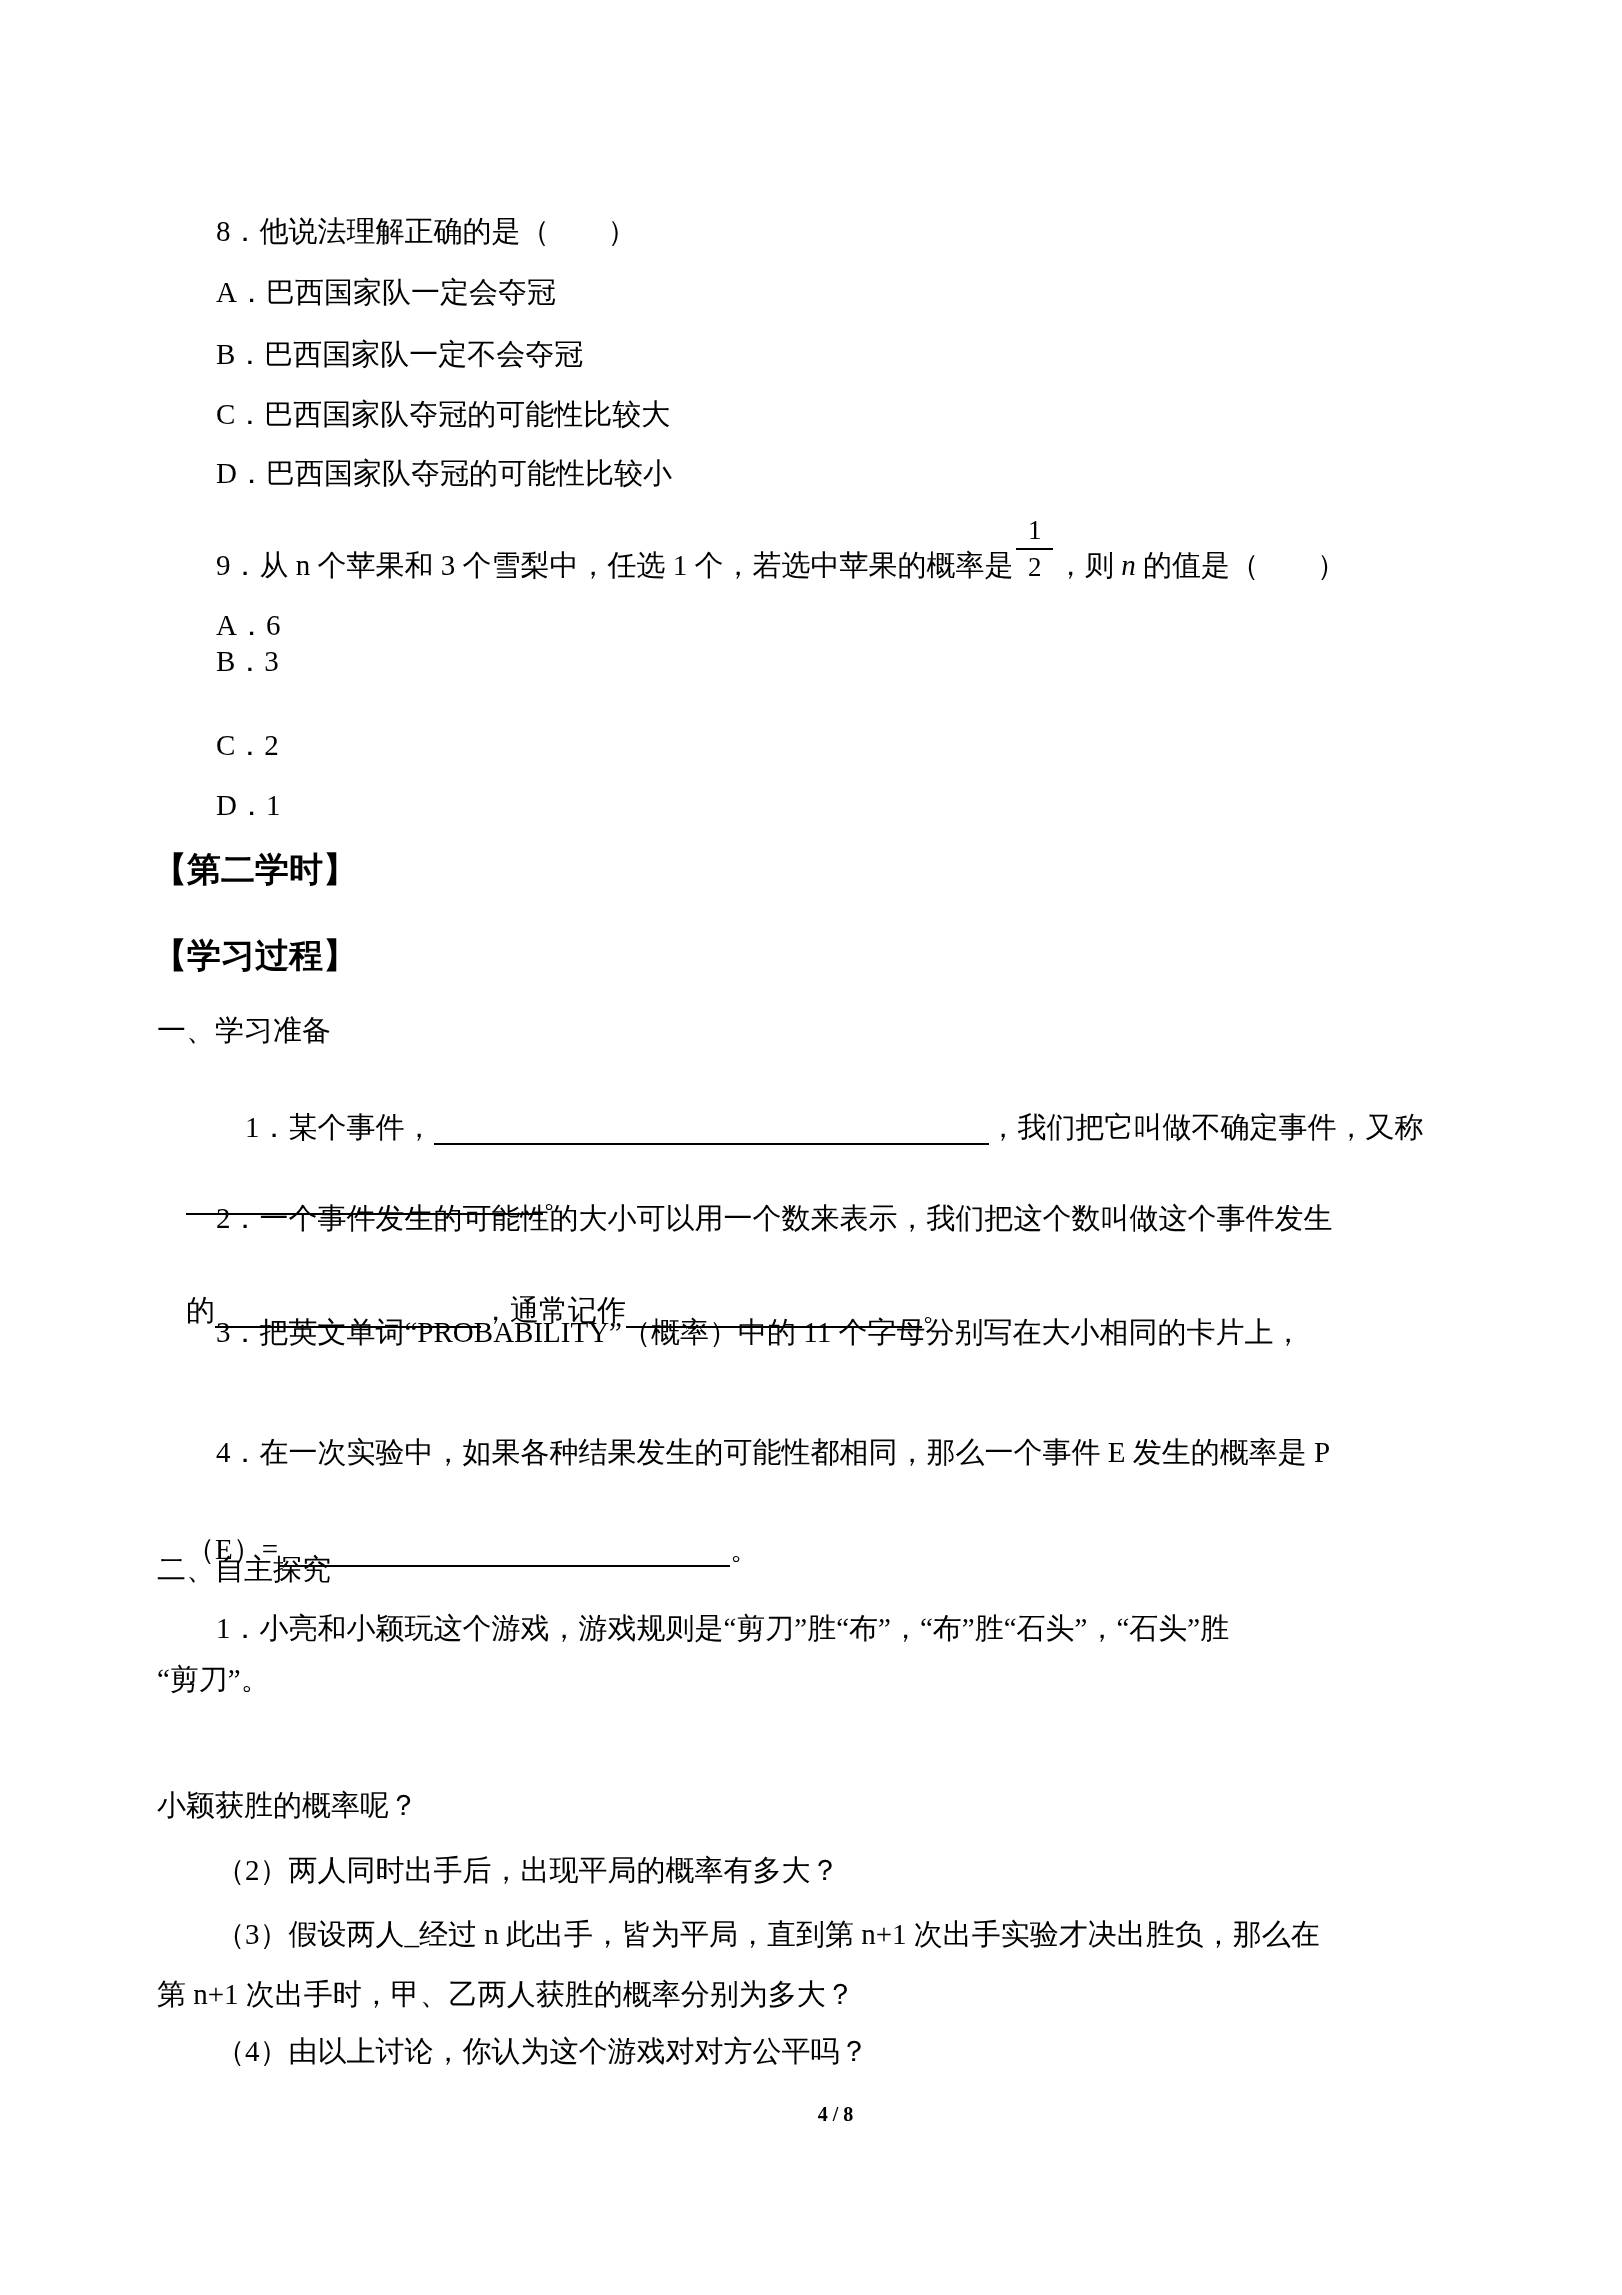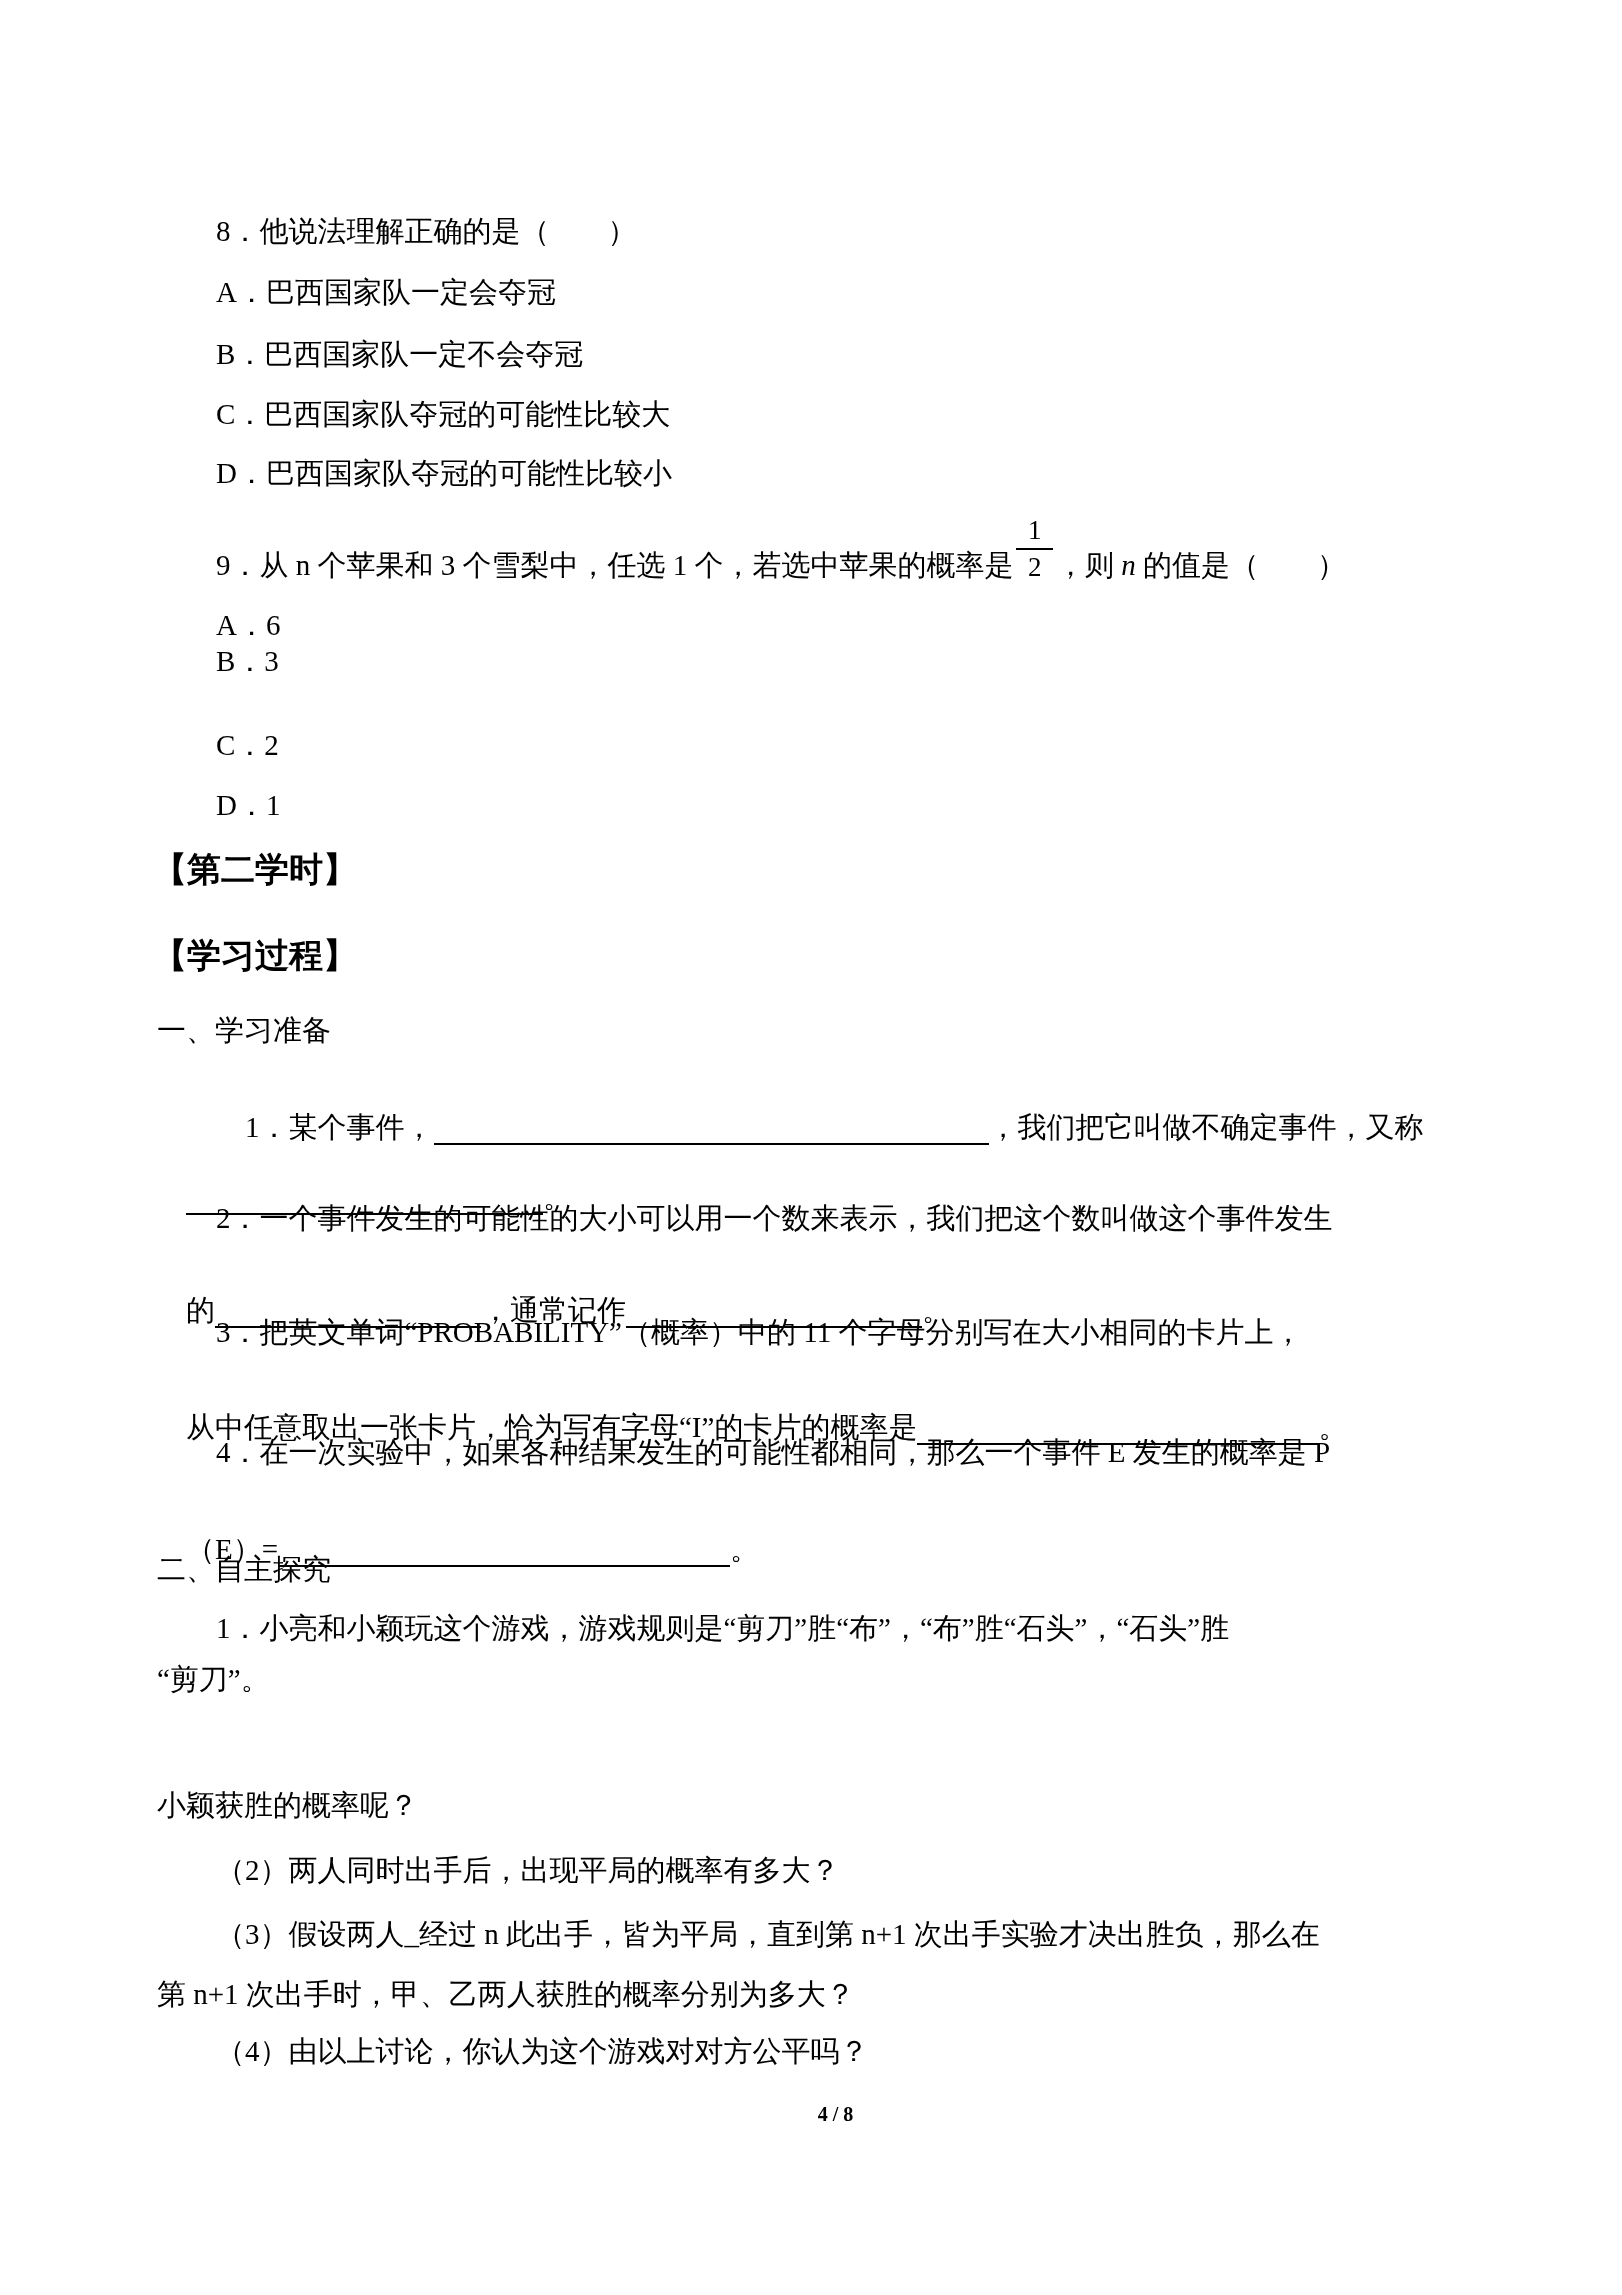--- a/index.html
+++ b/index.html
@@ -101,23 +101,20 @@
   <div class="line" style="top:1145px">
     <span class="blank" style="width:357px"></span><span>。</span>
   </div>
 
   <div class="line ind" style="top:1201px">2．一个事件发生的可能性的大小可以用一个数来表示，我们把这个数叫做这个事件发生</div>
   <div class="line" style="top:1258px">
     <span>的</span><span class="blank" style="width:266px"></span><span>，通常记作</span><span class="blank" style="width:296px"></span><span>。</span>
   </div>
 
   <div class="line ind" style="top:1315px">3．把英文单词“PROBABILITY”（概率）中的 11 个字母分别写在大小相同的卡片上，</div>
-  <div class="line" style="top:1375px">
-    <span>从中任意取出一张卡片，恰为写有字母“I”的卡片的概率是</span><span class="blank" style="width:401px"></span><span>。</span>
-  </div>
 
   <div class="line ind" style="top:1435px">4．在一次实验中，如果各种结果发生的可能性都相同，那么一个事件 E 发生的概率是 P</div>
   <div class="line" style="top:1497px">
     <span>（E）=</span><span class="blank" style="width:452px"></span><span>。</span>
   </div>
 
   <div class="line" style="top:1552px">二、自主探究</div>
   <div class="line ind" style="top:1611px">1．小亮和小颖玩这个游戏，游戏规则是“剪刀”胜“布”，“布”胜“石头”，“石头”胜</div>
   <div class="line" style="top:1662px">“剪刀”。</div>
   <div class="line" style="top:1788px">小颖获胜的概率呢？</div>

